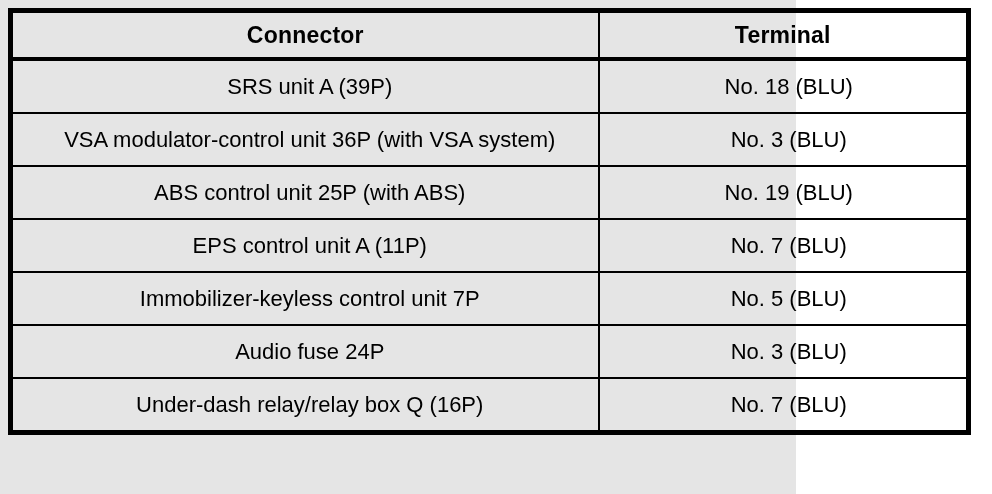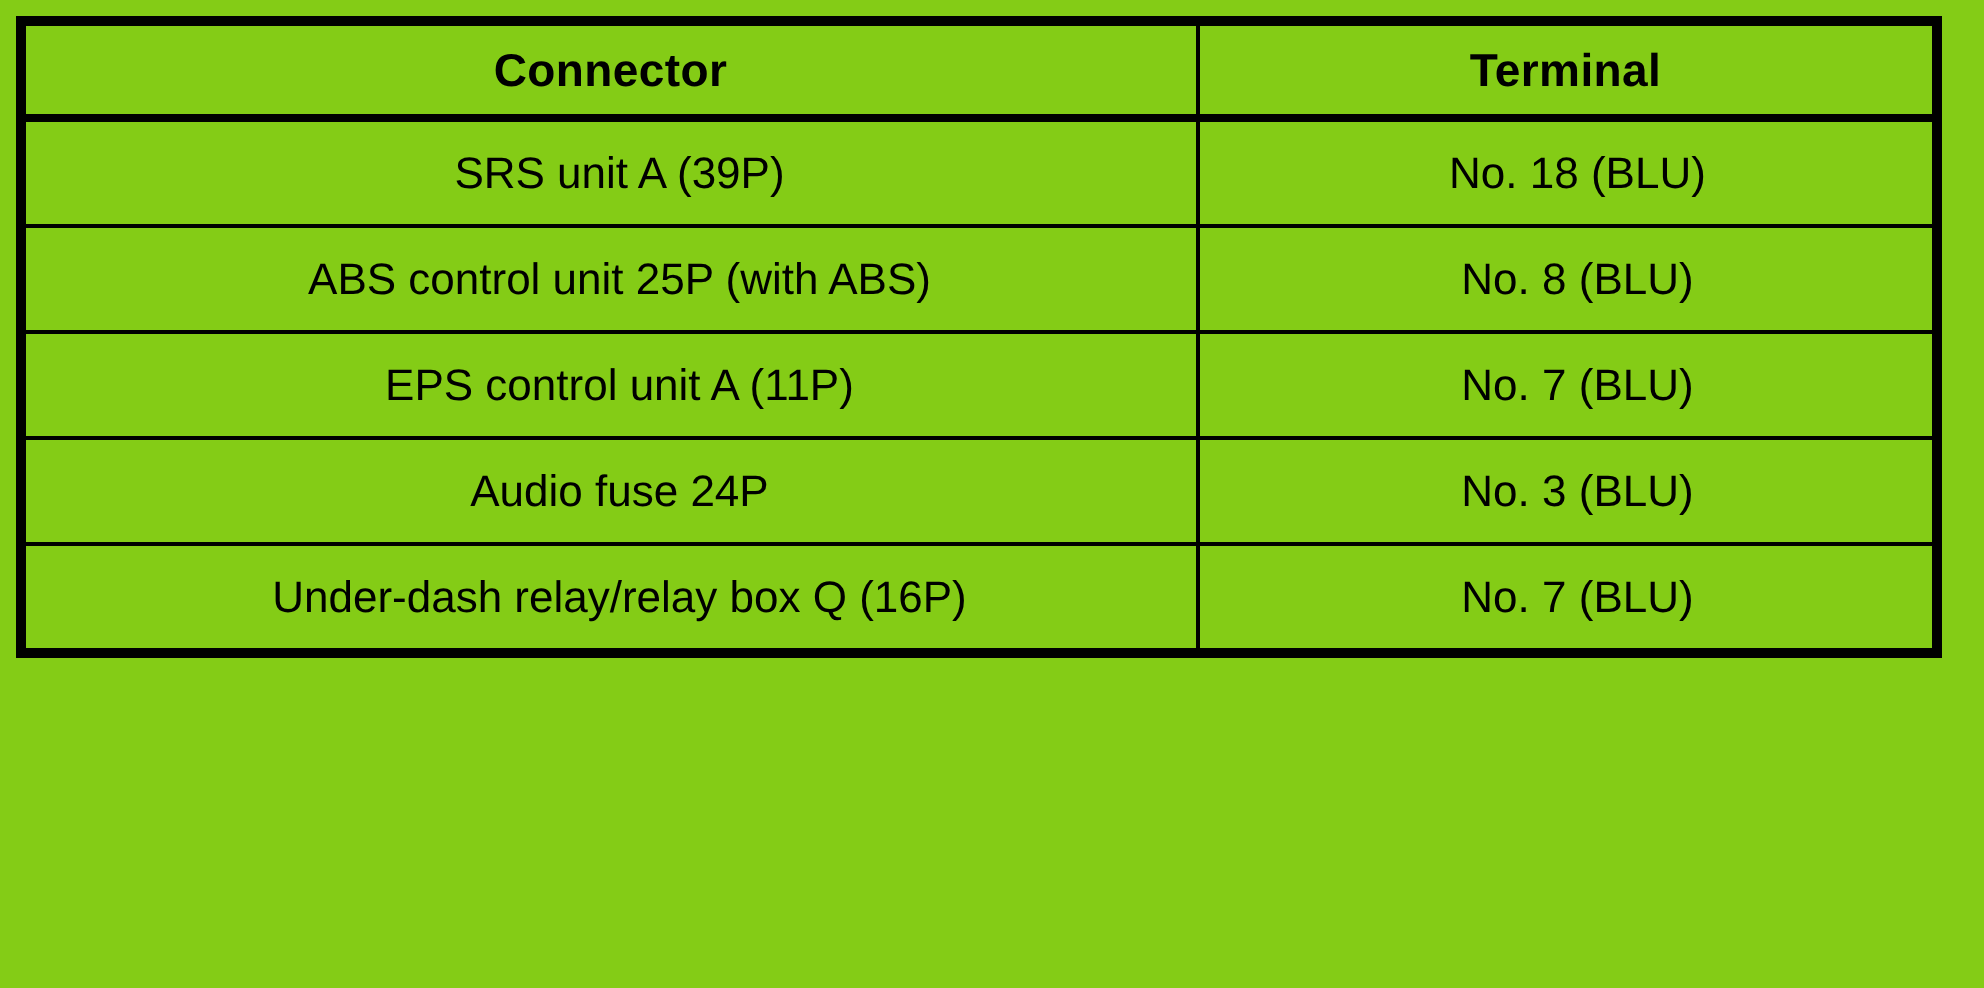--- a/index.html
+++ b/index.html
@@ -12,23 +12,23 @@
     height: 494px;
     position: relative;
     font-family: "Liberation Sans", sans-serif;
     color: #000000;
     overflow: hidden;
   }
   .page {
     position: absolute;
     left: 0;
     top: 0;
-    width: 992px;
+    width: 796px;
     height: 494px;
-    background: #84cc16;
+    background: #e5e5e5;
   }
   table.pin-table {
     position: absolute;
     left: 8px;
     top: 8px;
     width: 958px;
     border-collapse: collapse;
     table-layout: fixed;
     border: 5px solid #000000;
   }
@@ -74,26 +74,34 @@
         <th>Connector</th>
         <th>Terminal</th>
       </tr>
     </thead>
     <tbody>
       <tr>
         <td class="connector">SRS unit A (39P)</td>
         <td class="terminal">No. 18 (BLU)</td>
       </tr>
       <tr>
+        <td class="connector">VSA modulator-control unit 36P (with VSA system)</td>
+        <td class="terminal">No. 3 (BLU)</td>
+      </tr>
+      <tr>
         <td class="connector">ABS control unit 25P (with ABS)</td>
-        <td class="terminal">No. 8 (BLU)</td>
+        <td class="terminal">No. 19 (BLU)</td>
       </tr>
       <tr>
         <td class="connector">EPS control unit A (11P)</td>
         <td class="terminal">No. 7 (BLU)</td>
+      </tr>
+      <tr>
+        <td class="connector">Immobilizer-keyless control unit 7P</td>
+        <td class="terminal">No. 5 (BLU)</td>
       </tr>
       <tr>
         <td class="connector">Audio fuse 24P</td>
         <td class="terminal">No. 3 (BLU)</td>
       </tr>
       <tr>
         <td class="connector">Under-dash relay/relay box Q (16P)</td>
         <td class="terminal">No. 7 (BLU)</td>
       </tr>
     </tbody>

